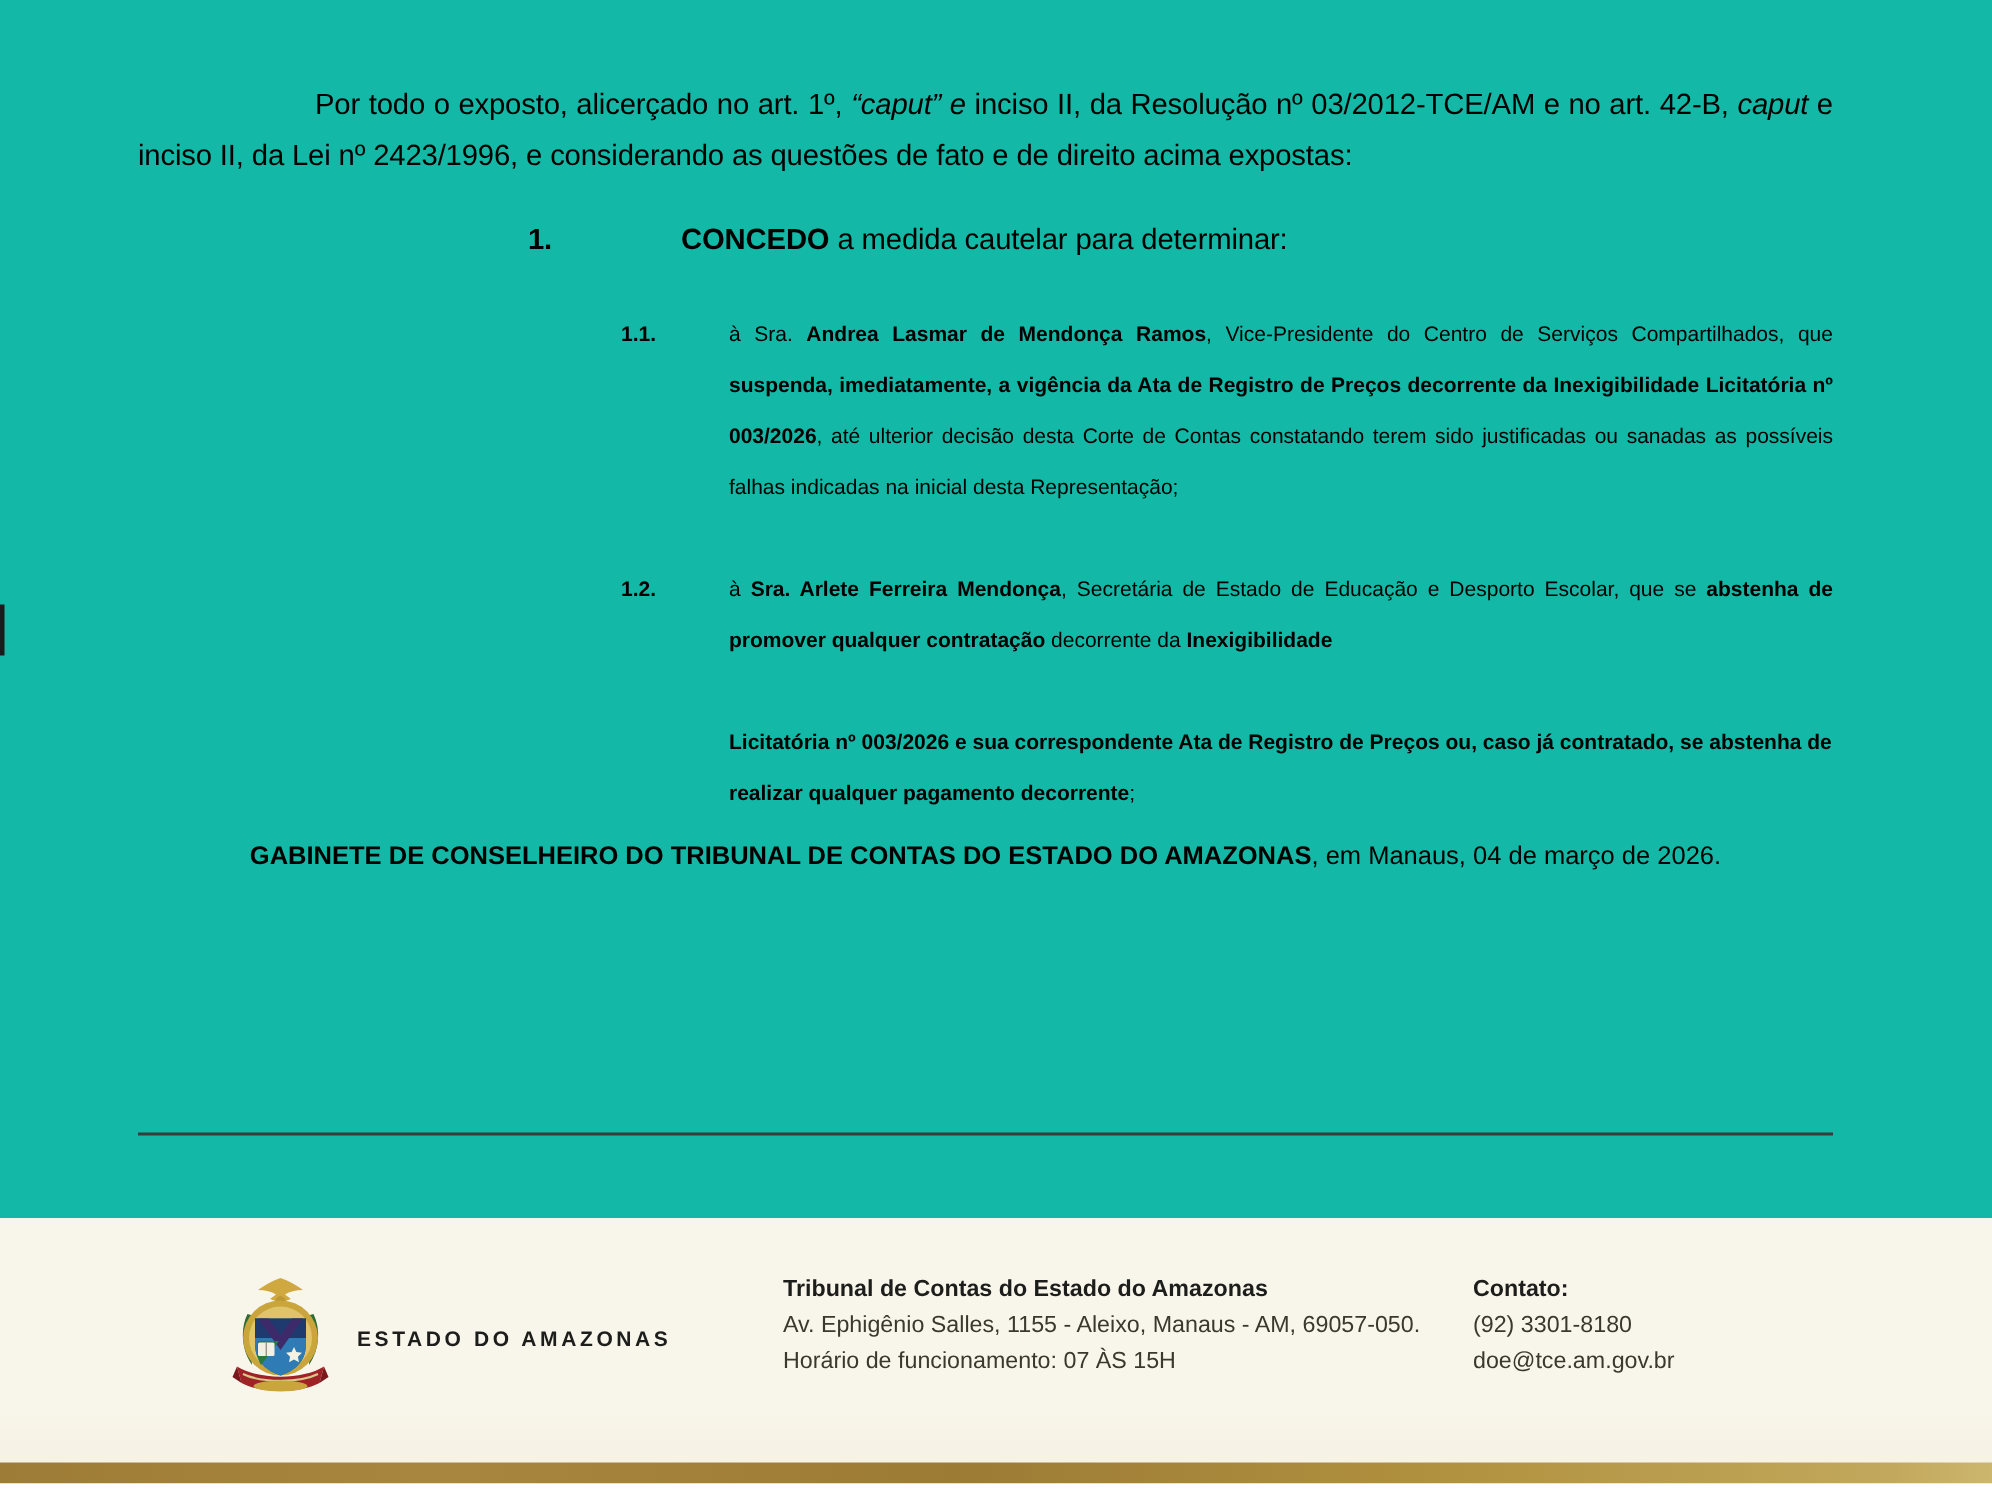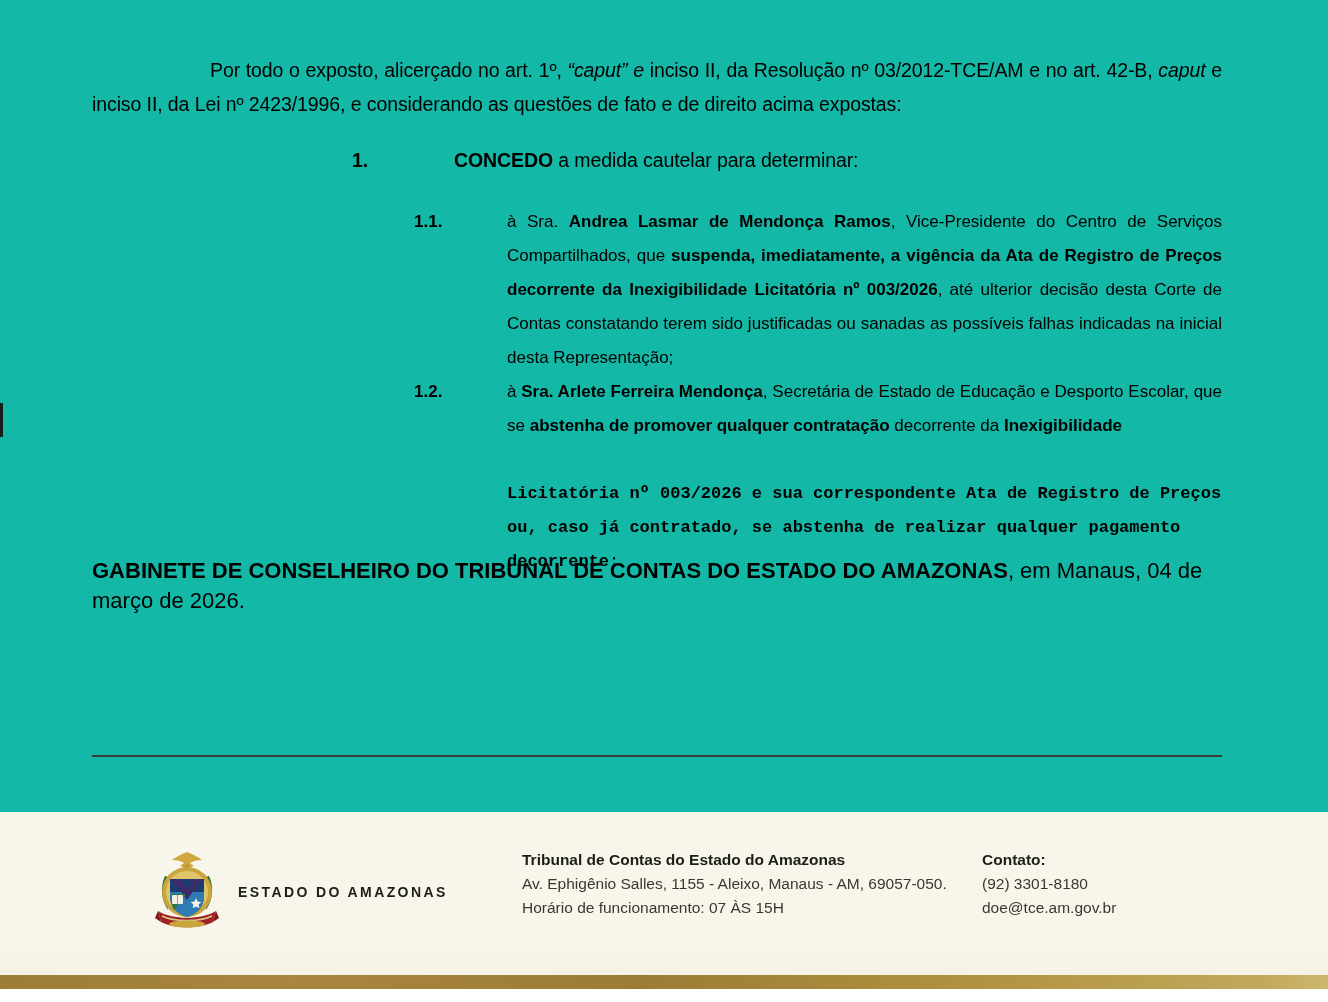--- a/index.html
+++ b/index.html
@@ -62,57 +62,56 @@
     width: 58px;
     flex: 0 0 58px;
     font-weight: bold;
   }
   .item-1 .body { flex: 1 1 auto; text-align: left; margin-left: 44px; }
 
   .subitem {
     position: absolute;
     left: 414px;
     width: 808px;
-    font-size: 17px;
+    font-size: 14px;
     line-height: 34px;
     display: flex;
-    gap: 21px;
   }
   .subitem .num {
     width: 72px;
     flex: 0 0 72px;
     font-weight: bold;
   }
   .subitem .body {
     flex: 1 1 auto;
     text-align: justify;
     text-justify: inter-word;
   }
   .subitem .body > p {
     margin: 0;
     text-align: justify;
   }
   .subitem .body > p.last-line {
     text-align: left;
   }
   .subitem .body > p.gap {
     margin-top: 34px;
-    font-family: Liberation Mono, monospace;
   }
 
   #sub-1-1 { top: 205px; }
   #sub-1-2 { top: 375px; }
 
   .gabinete {
     position: absolute;
     left: 92px;
     top: 556px;
     width: 1130px;
-    font-size: 22px;
+    font-size: 17px;
     line-height: 30px;
+    text-align: center;
   }
 
   
   .signature-block {
     position: absolute;
     left: 380px;
     top: 624px;
     width: 560px;
     text-align: center;
   }

